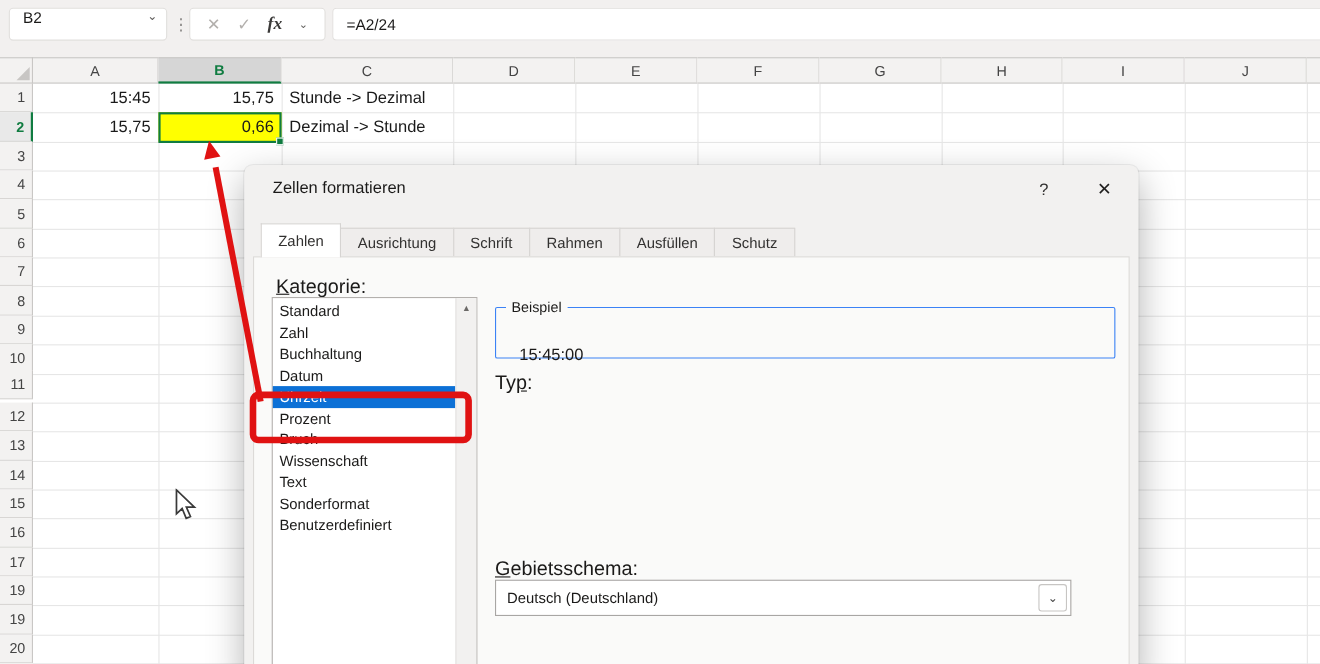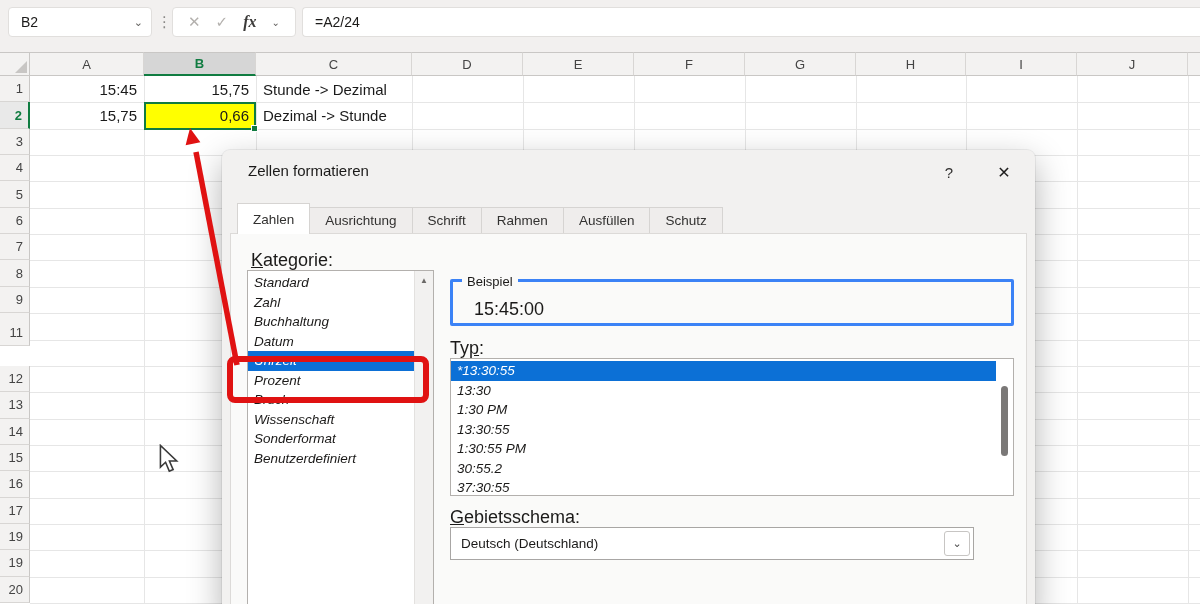--- a/index.html
+++ b/index.html
@@ -7,21 +7,21 @@
     --topbar:#f2f0ef; --hdr:#f3f2f1; --hdr-border:#c9c7c5; --gridline:#e6e6e6;
     --dlg:#f2f1f0; --pane:#fafaf9; --ink:#1b1a19;
   }
   *{margin:0;padding:0;box-sizing:border-box;}
   html,body{width:1200px;height:604px;}
   body{font-family:"Liberation Sans","DejaVu Sans",sans-serif;color:var(--ink);background:#fff;}
   #app{position:relative;width:1200px;height:604px;overflow:hidden;background:#fff;}
 
   
   .topbar{position:absolute;left:0;top:0;width:1200px;height:52px;background:var(--topbar);}
-  .namebox{position:absolute;left:8px;top:7px;width:144px;height:30px;background:#fff;border:1px solid #e1dfdd;border-radius:4px;display:flex;align-items:center;padding:0 8px 0 12px;font-size:14px;}
+  .namebox{position:absolute;left:8px;top:7px;width:144px;height:30px;background:#fff;border:1px solid #e1dfdd;border-radius:4px;display:flex;align-items:flex-start;padding:0 8px 0 12px;font-size:14px;}
   .namebox .chev{margin-left:auto;color:#605e5c;font-size:11px;}
   .dots{position:absolute;left:157px;top:7px;height:30px;display:flex;align-items:center;color:#8a8886;font-size:15px;letter-spacing:0;}
   .fxbox{position:absolute;left:172px;top:7px;width:124px;height:30px;background:#fff;border:1px solid #e1dfdd;border-radius:4px;display:flex;align-items:center;justify-content:space-evenly;}
   .fxbox .dim{color:#b3b0ad;font-size:15px;}
   .fxbox .fx{font-family:"Liberation Serif","DejaVu Serif",serif;font-style:italic;font-size:16px;color:#3b3a39;font-weight:bold;}
   .fxbox .chev{color:#605e5c;font-size:10px;}
   .formulabox{position:absolute;left:302px;top:7px;right:0;height:30px;background:#fff;border:1px solid #e1dfdd;border-right:none;border-radius:4px 0 0 4px;display:flex;align-items:center;padding-left:12px;font-size:14px;}
 
   
   .sheet{position:absolute;left:0;top:52px;right:0;bottom:0;background:#fff;}
@@ -44,32 +44,32 @@
   .dlg-title{position:absolute;left:26px;top:12px;font-size:15px;color:var(--ink);}
   .dlg-help{position:absolute;right:74px;top:10px;width:24px;height:24px;display:flex;align-items:center;justify-content:center;font-size:15px;color:#323130;cursor:default;}
   .dlg-close{position:absolute;right:16px;top:8px;width:30px;height:28px;display:flex;align-items:center;justify-content:center;font-size:16px;color:#201f1e;}
   .tabs{position:absolute;left:15px;top:53px;display:flex;align-items:flex-end;height:31px;}
   .tab{height:27px;padding:0 15px;display:flex;align-items:center;font-size:13.5px;background:#efedec;border:1px solid #d6d4d2;margin-right:-1px;position:relative;color:#323130;}
   .tab.active{height:31px;background:#fff;border-bottom:none;z-index:3;}
   .pane{position:absolute;left:8px;right:8px;top:83px;height:400px;background:var(--pane);border:1px solid #dcdad8;}
 
   .lbl{position:absolute;font-size:18px;color:var(--ink);}
   .listbox{position:absolute;background:#fff;border:1px solid #b3b0ad;}
-  .li{height:19.5px;display:flex;align-items:center;padding-left:6px;font-size:13.5px;white-space:nowrap;font-style:italic;}
+  .li{height:19.5px;display:flex;align-items:center;padding-left:6px;font-size:13.5px;white-space:nowrap;}
   .li.selected{background:var(--blue);color:#fff;}
   .cat-scroll{position:absolute;top:0;right:0;bottom:0;width:19px;background:#f2f1f0;border-left:1px solid #e3e1df;}
   .cat-scroll .up{height:19px;display:flex;align-items:center;justify-content:center;font-size:8px;color:#6b6967;}
   .cat-list-inner{position:absolute;left:0;top:2px;right:19px;}
   .typ-list-inner{position:absolute;left:0;top:2px;right:17px;}
   .typ-scroll{position:absolute;top:0;right:0;bottom:0;width:17px;}
   .typ-scroll .thumb{position:absolute;left:5px;top:27px;width:7px;height:70px;border-radius:4px;background:#7a7877;}
 
-  .groupbox{position:absolute;border:3px solid #3b82f6;border-radius:2px;}
+  .groupbox{position:absolute;border:1px solid #3b82f6;border-radius:2px;}
   .groupbox .gb-label{position:absolute;left:9px;top:-8px;background:var(--pane);padding:0 5px;font-size:13px;}
-  .gb-value{position:absolute;left:21px;top:17px;font-size:18px;}
+  .gb-value{position:absolute;left:21px;top:34px;font-size:15px;}
 
   .combo{position:absolute;background:#fff;border:1px solid #a8a6a4;display:flex;align-items:center;padding-left:10px;font-size:13.5px;}
   .combo .cbtn{position:absolute;right:3px;top:3px;bottom:3px;width:26px;border:1px solid #c7c5c3;border-radius:3px;background:#fff;display:flex;align-items:center;justify-content:center;color:#4a4a4a;font-size:11px;}
 
   
   .overlay{position:absolute;left:0;top:0;width:1200px;height:604px;pointer-events:none;}
   .redbox{position:absolute;left:227px;top:356px;width:202px;height:47px;border:6px solid var(--red);border-radius:8px;}
   u{text-decoration:underline;}
 </style>
 </head>
@@ -151,21 +151,21 @@
       <div class="row-h" style="top: 76px; height: 26.35px;">1</div>
       <div class="row-h sel" style="top: 102.35px; height: 26.35px;">2</div>
       <div class="row-h" style="top: 128.7px; height: 26.35px;">3</div>
       <div class="row-h" style="top: 155.05px; height: 26.35px;">4</div>
       <div class="row-h" style="top: 181.4px; height: 26.35px;">5</div>
       <div class="row-h" style="top: 207.75px; height: 26.35px;">6</div>
       <div class="row-h" style="top: 234.1px; height: 26.35px;">7</div>
       <div class="row-h" style="top: 260.45px; height: 26.35px;">8</div>
       <div class="row-h" style="top: 286.8px; height: 26.35px;">9</div>
       <div class="row-h" style="top: 313.15px; height: 26.35px;">10</div>
-      <div class="row-h" style="top: 320px; height: 26.35px;">11</div>
+      <div class="row-h" style="top: 337px; height: 26.35px;">11</div>
       <div class="row-h" style="top: 365.85px; height: 26.35px;">12</div>
       <div class="row-h" style="top: 392.2px; height: 26.35px;">13</div>
       <div class="row-h" style="top: 418.55px; height: 26.35px;">14</div>
       <div class="row-h" style="top: 444.9px; height: 26.35px;">15</div>
       <div class="row-h" style="top: 471.25px; height: 26.35px;">16</div>
       <div class="row-h" style="top: 497.6px; height: 26.35px;">17</div>
       <div class="row-h" style="top: 523.95px; height: 26.35px;">19</div>
       <div class="row-h" style="top: 550.3px; height: 26.35px;">19</div>
       <div class="row-h" style="top: 576.65px; height: 26.35px;">20</div>
     </div>
@@ -192,48 +192,35 @@
       <div class="listbox" style="left:16px;top:36px;width:187px;height:368px;">
         <div class="cat-list-inner" id="cat-items">
             <div class="li">Standard</div>
             <div class="li">Zahl</div>
             <div class="li">Buchhaltung</div>
             <div class="li">Datum</div>
             <div class="li selected">Uhrzeit</div>
             <div class="li">Prozent</div>
             <div class="li">Bruch</div>
             <div class="li">Wissenschaft</div>
+            <div class="li">Text</div>
             <div class="li">Sonderformat</div>
             <div class="li">Benutzerdefiniert</div>
           </div>
         <div class="cat-scroll">
           <div class="up">▲</div>
         </div>
       </div>
 
       <div class="groupbox" style="left:219px;top:45px;width:564px;height:47px;">
         <span class="gb-label">Beispiel</span>
         <span class="gb-value">15:45:00</span>
       </div>
 
       <div class="lbl" style="left:219px;top:104px;">Ty<u>p</u>:</div>
-      <div class="listbox" style="left:219px;top:124px;width:564px;height:138px;">
-        <div class="typ-list-inner" id="typ-items">
-            <div class="li selected">*13:30:55</div>
-            <div class="li">13:30</div>
-            <div class="li">1:30 PM</div>
-            <div class="li">13:30:55</div>
-            <div class="li">1:30:55 PM</div>
-            <div class="li">30:55.2</div>
-            <div class="li">37:30:55</div>
-          </div>
-        <div class="typ-scroll">
-          <div class="thumb"></div>
-        </div>
-      </div>
 
       <div class="lbl" style="left:219px;top:273px;"><u>G</u>ebietsschema:</div>
       <div class="combo" style="left:219px;top:293px;width:524px;height:33px;">
         <span>Deutsch (Deutschland)</span>
         <span class="cbtn">⌄</span>
       </div>
 
     </div>
   </div>
 

